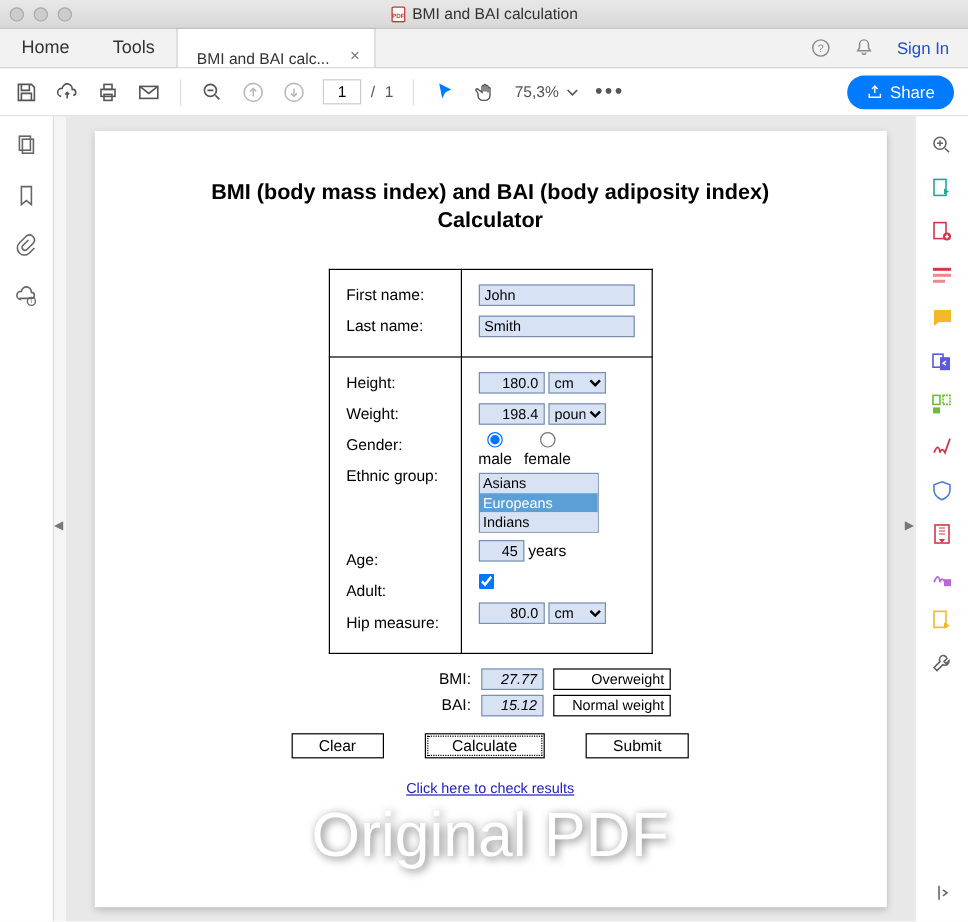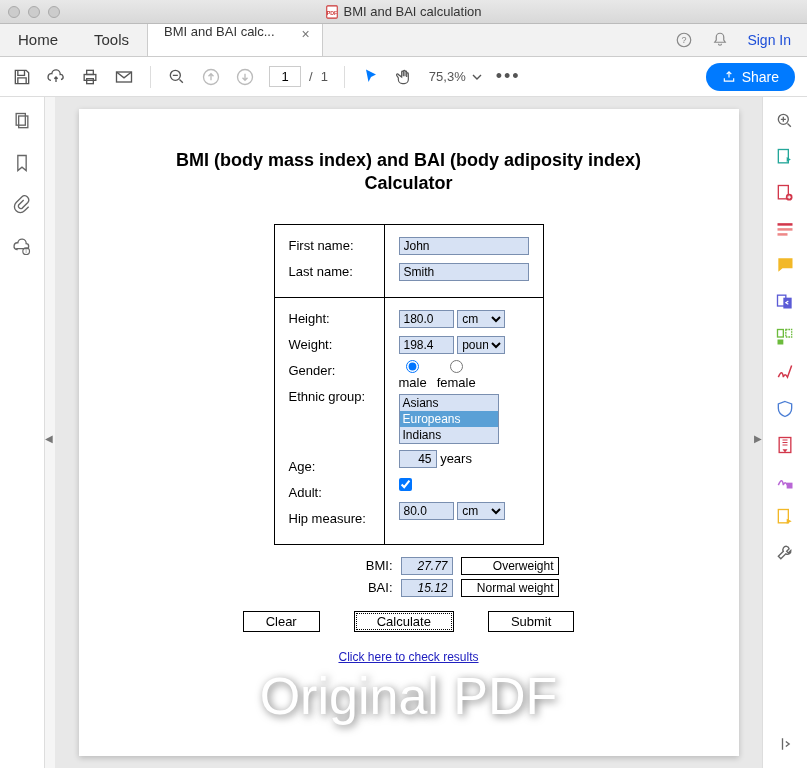--- a/index.html
+++ b/index.html
@@ -8,21 +8,21 @@
 
 .titlebar { height: 24px; background: linear-gradient(#e8e8e8,#d8d8d8); display: flex; align-items: center; padding: 0 8px; border-bottom: 1px solid #bbb; position: relative; }
 .traffic { display: flex; gap: 8px; }
 .traffic .dot { width: 12px; height: 12px; border-radius: 50%; background: #ccc; border: 1px solid #aaa; }
 .titletext { position: absolute; left: 0; right: 0; text-align: center; font-size: 13px; color: #333; display: flex; align-items: center; justify-content: center; gap: 4px; pointer-events: none; }
 .pdficon { width: 14px; height: 14px; }
 
 
 .tabbar { height: 33px; background: #f2f2f2; display: flex; align-items: end; border-bottom: 1px solid #ccc; }
 .hometab, .toolstab { padding: 0 18px; height: 33px; display: flex; align-items: center; font-size: 15px; color: #333; cursor: pointer; }
-.doctab { height: 33px; padding: 0 10px 0 16px; display: flex; align-items: flex-start; gap: 25px; background: #fff; border-top: 1px solid #ccc; border-left: 1px solid #ccc; border-right: 1px solid #ccc; font-size: 13px; color: #333; }
+.doctab { height: 33px; padding: 0 10px 0 16px; display: flex; align-items: flex-end; gap: 15px; background: #fff; border-top: 1px solid #ccc; border-left: 1px solid #ccc; border-right: 1px solid #ccc; font-size: 13px; color: #333; }
 .doctab .x { color: #777; cursor: pointer; font-size: 14px; padding: 2px; }
 .tabspacer { flex: 1; }
 .tabright { display: flex; align-items: center; gap: 18px; padding-right: 16px; height: 33px; }
 .tabright .ico { width: 18px; height: 18px; color: #888; cursor: pointer; }
 .signin { font-size: 14px; color: #1d4ed8; cursor: pointer; }
 
 
 .toolbar { height: 40px; background: #fff; display: flex; align-items: center; padding: 0 12px; gap: 14px; border-bottom: 1px solid #ddd; }
 .toolbar .ico { width: 20px; height: 20px; color: #555; cursor: pointer; }
 .toolbar .sep { width: 1px; height: 22px; background: #ddd; margin: 0 2px; }
@@ -48,21 +48,21 @@
 .pgtitle { text-align: center; font-size: 18px; font-weight: bold; margin-bottom: 28px; line-height: 1.3; }
 
 
 .formtbl { border-collapse: collapse; margin: 0 auto; }
 .formtbl td { border: 1px solid #000; padding: 10px 14px; vertical-align: top; font-size: 13px; }
 .formtbl .lblcol { width: 110px; }
 .formrow { display: flex; align-items: center; margin-bottom: 4px; min-height: 22px; }
 .flabel { font-size: 13px; }
 .finput { background: #d7e2f4; border: 1px solid #7a8fb0; font-size: 12px; padding: 1px 4px; font-family: Arial; }
 .fw120 { width: 130px; }
-.fw55 { width: 55px; }
+.fw55 { width: 55px; text-align: right; }
 .fselect { background: #d7e2f4; border: 1px solid #7a8fb0; font-size: 12px; height: 18px; width: 48px; }
 .fradio { display: inline-flex; align-items: center; gap: 2px; font-size: 13px; margin-right: 10px; flex-direction: column; }
 .flist { width: 100px; font-size: 12px; border: 1px solid #7a8fb0; }
 .flist div { padding: 1px 3px; background: #d7e2f4; }
 .flist .sel { background: #5aa0d6; color: #fff; }
 
 .results { margin: 12px auto 0; width: 300px; }
 .resultrow { display: flex; align-items: center; justify-content: flex-end; gap: 8px; margin-bottom: 4px; font-size: 13px; }
 .resultrow .rval { background: #d7e2f4; border: 1px solid #7a8fb0; padding: 1px 4px; width: 52px; text-align: right; font-size: 12px; font-style: italic; }
 .resultrow .rcat { border: 1px solid #000; padding: 1px 4px; width: 98px; text-align: right; font-size: 12px; }

